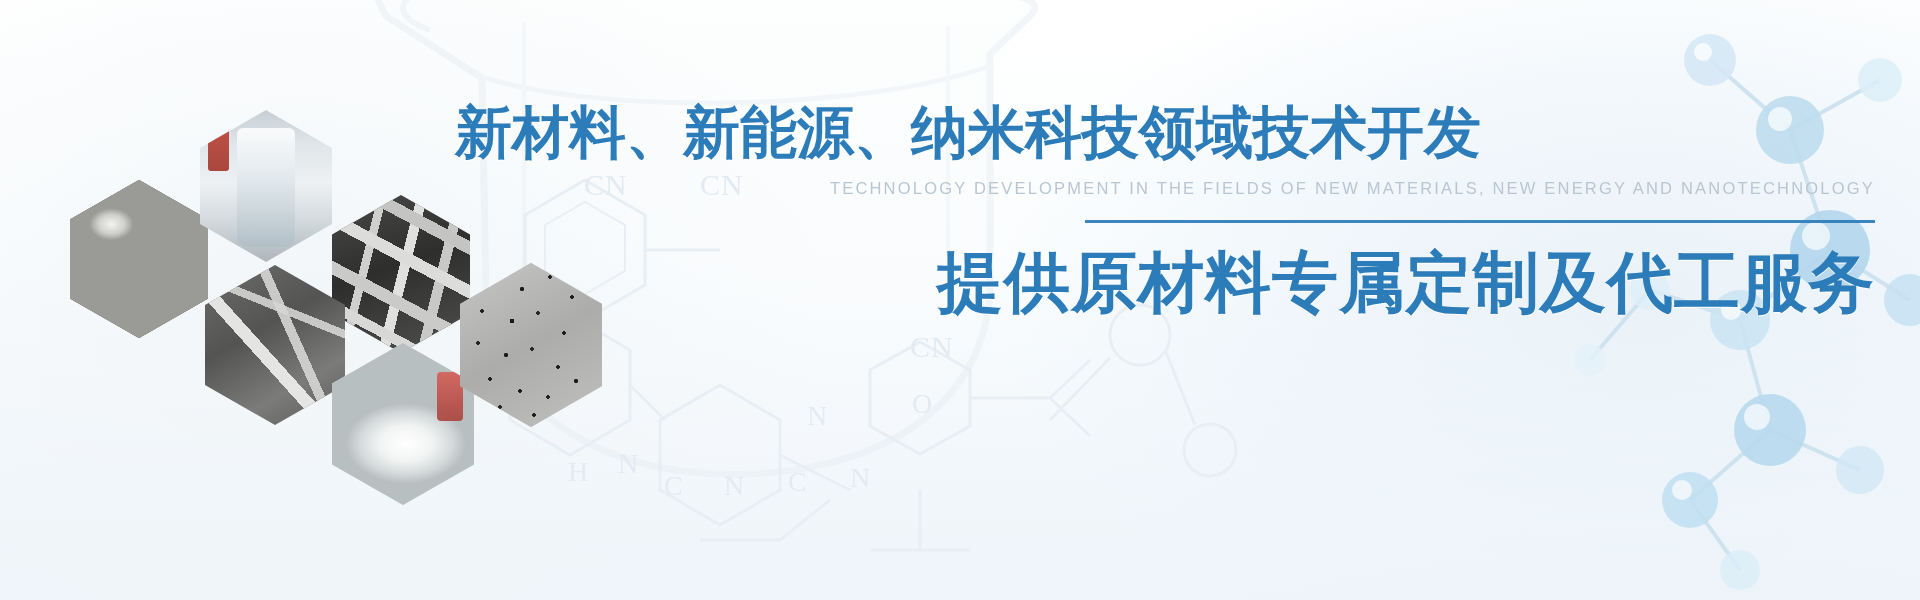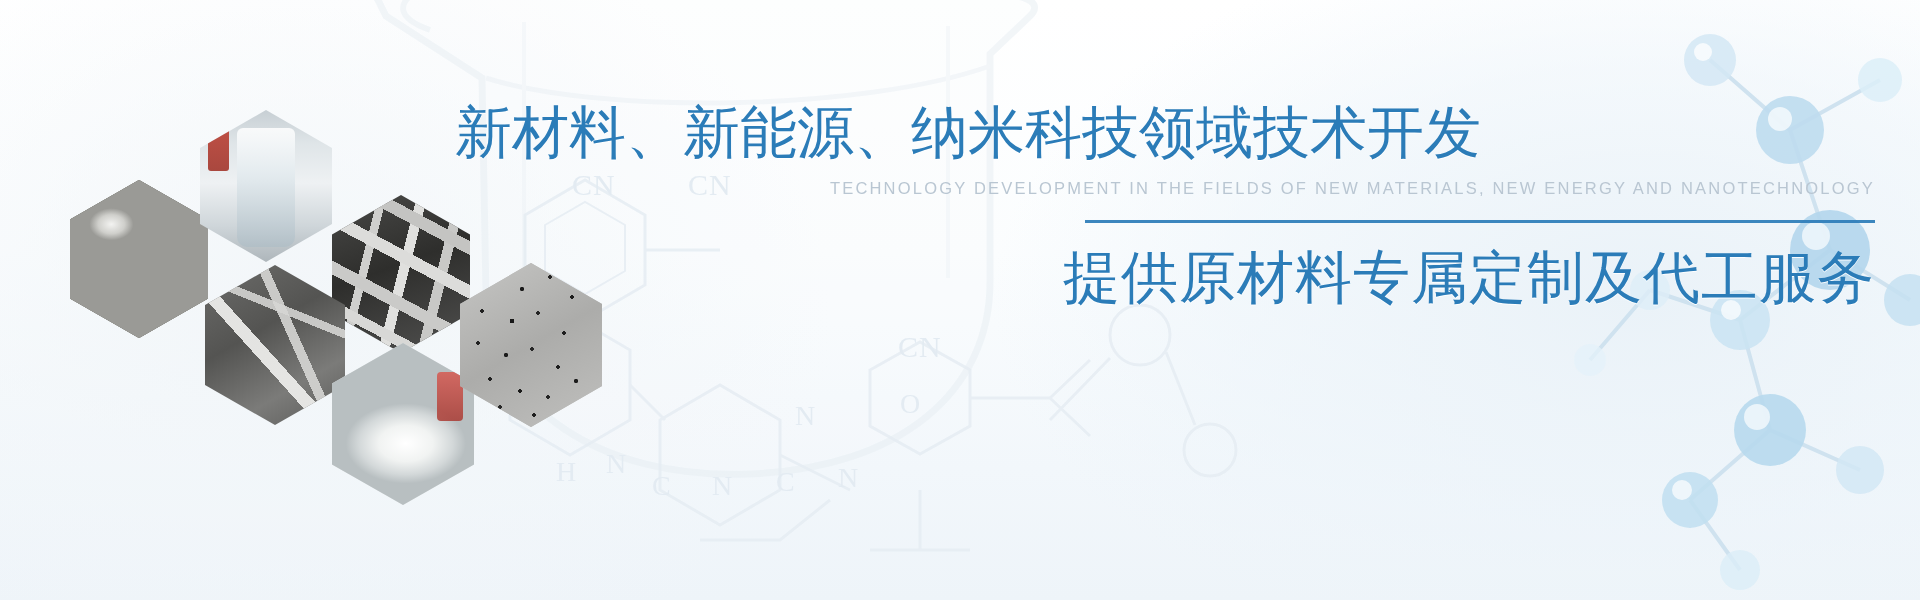--- a/index.html
+++ b/index.html
@@ -10,21 +10,21 @@
   }
   #banner{
     position:relative;width:1920px;height:600px;overflow:hidden;
     background:
       radial-gradient(ellipse 900px 520px at 1640px 300px, #eaf2f8 0%, rgba(236,244,250,0.55) 45%, rgba(255,255,255,0) 72%),
       radial-gradient(ellipse 760px 600px at 300px 320px, #f2f6f9 0%, rgba(255,255,255,0) 70%),
       linear-gradient(180deg,#ffffff 0%,#fbfdfe 42%,#f2f7fb 78%,#eef4f9 100%);
   }
 
   
-  .layer{position:absolute;top:0;left:0;width:1584px;height:600px;pointer-events:none;}
+  .layer{position:absolute;top:0;left:12px;width:1584px;height:600px;pointer-events:none;}
   .beaker{position:absolute;left:300px;top:-18px;width:820px;height:520px;opacity:.5;}
   .molecules-right{position:absolute;right:-10px;top:0;width:520px;height:600px;}
   .chem-watermark{position:absolute;left:450px;top:120px;width:900px;height:470px;opacity:.85;}
 
   .wm-letter{
     position:absolute;color:#e3ebf2;font-size:26px;font-weight:400;
     letter-spacing:1px;font-family:"Liberation Serif","DejaVu Serif",serif;
   }
 
   
@@ -114,38 +114,38 @@
       radial-gradient(circle 3.6px at 116px 118px,#1c1c1c 58%,transparent 60%),
       radial-gradient(circle 3.0px at 40px 144px,#262626 58%,transparent 60%),
       radial-gradient(circle 3.4px at 74px 152px,#1e1e1e 58%,transparent 60%),
       radial-gradient(circle 3.3px at 106px 148px,#202020 58%,transparent 60%),
       linear-gradient(150deg,#c6c6c4 0%,#acacaa 50%,#c0c0be 100%);
   }
 
   
   #copy{position:absolute;left:455px;top:104px;width:1420px;}
   .line-cn{
-    color:#2b7cb8;font-weight:normal;line-height:1;
+    color:#2b7cb8;font-weight:bold;line-height:1;
     text-shadow:0 1px 0 rgba(255,255,255,.9);
     white-space:nowrap;
   }
   #headline1{
     font-size:57px;letter-spacing:0px;text-align:left;
     margin:0;
   }
   #subtitle1{
     margin:18px 0 0 0;text-align:right;
     color:#b9c6d2;font-size:16.5px;letter-spacing:2.2px;white-space:nowrap;
   }
   #divider{
     margin:22px 0 0 auto;height:3px;width:790px;
     background:#2b7cb8;opacity:.92;
   }
   #headline2{
-    font-size:57px;letter-spacing:1px;text-align:right;margin:26px 0 0 0;
+    font-size:66px;letter-spacing:1px;text-align:right;margin:26px 0 0 0;
   }
   #subtitle2{
     margin:17px 0 0 0;text-align:right;
     color:#b9c6d2;font-size:16.5px;letter-spacing:2.2px;white-space:nowrap;
   }
 </style>
 </head>
 <body>
 
 <div id="banner">

